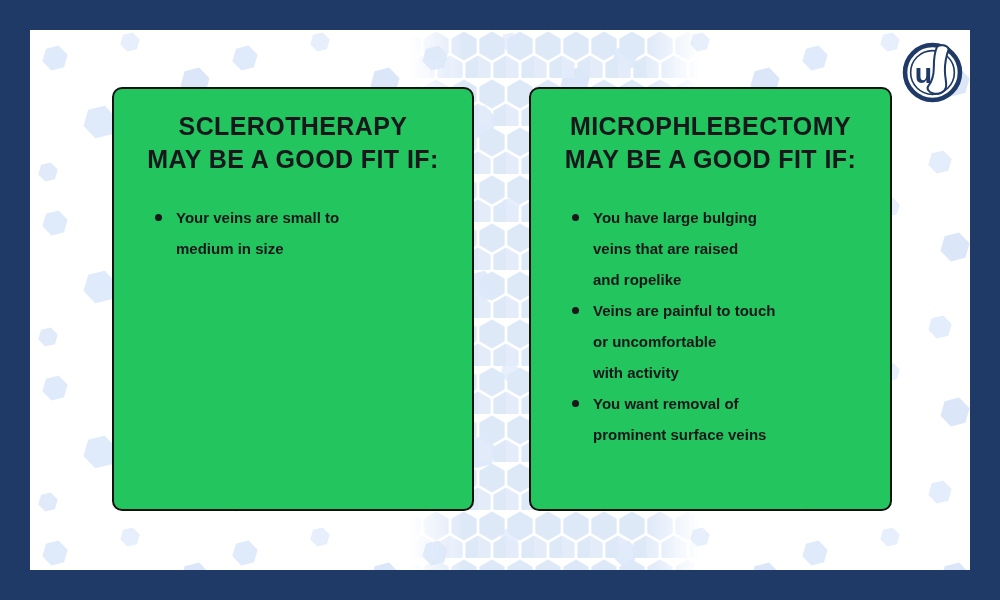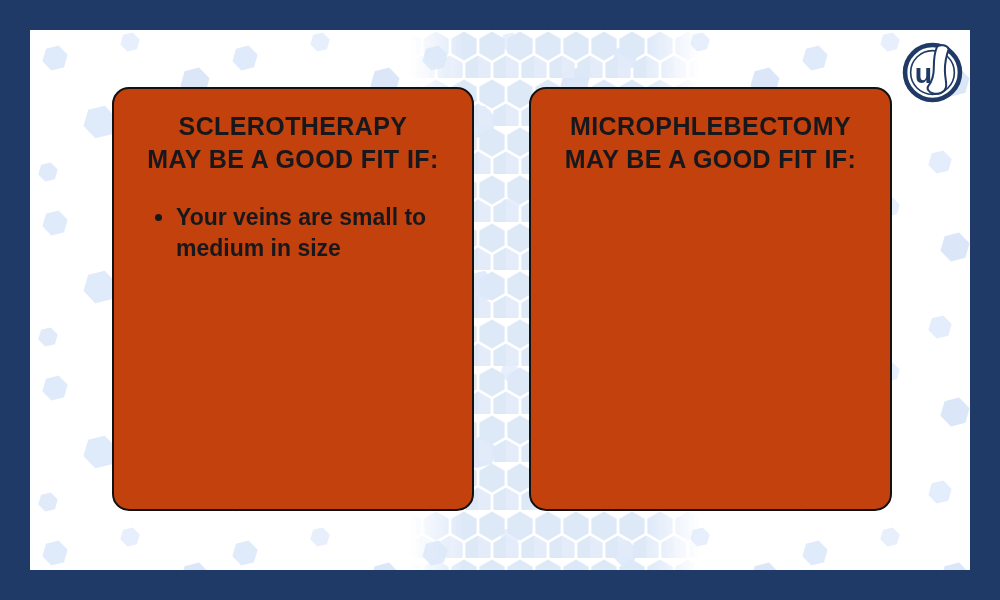--- a/index.html
+++ b/index.html
@@ -23,23 +23,23 @@
   .bg-pattern {
     position: absolute;
     left: 0; top: 0;
     width: 940px; height: 540px;
     display: block;
   }
   .card {
     position: absolute;
     top: 57px;
     width: 362px; height: 424px;
-    background: #c2410c;
+    background: #22c55e;
     border: 2px solid #121212;
-    border-radius: 17px;
+    border-radius: 10px;
     box-sizing: border-box;
     overflow: hidden;
   }
   .card-left  { left: 82px; }
   .card-right { left: 499px; width: 363px; }
   .card-title {
     margin: 21px 6px 0 6px;
     text-align: center;
     font-size: 25px;
     line-height: 33px;
@@ -48,21 +48,21 @@
     color: #18181c;
     white-space: pre-line;
   }
   .card-list {
     margin: 26px 0 0 0;
     padding: 0 6px 0 62px;
     list-style: none;
   }
   .card-list li {
     position: relative;
-    font-size: 23px;
+    font-size: 15px;
     line-height: 31px;
     font-weight: 700;
     color: #18181c;
     white-space: pre;
   }
   .card-list li::before {
     content: "";
     position: absolute;
     left: -21px; top: 12px;
     width: 7px; height: 7px;
@@ -116,20 +116,30 @@
 MAY BE A GOOD FIT IF:</div>
       <ul class="card-list">
         <li>Your veins are small to
 medium in size</li>
       </ul>
     </div>
 
     <div class="card card-right">
       <div class="card-title">MICROPHLEBECTOMY
 MAY BE A GOOD FIT IF:</div>
+      <ul class="card-list">
+        <li>You have large bulging
+veins that are raised
+and ropelike</li>
+        <li>Veins are painful to touch
+or uncomfortable
+with activity</li>
+        <li>You want removal of
+prominent surface veins</li>
+      </ul>
     </div>
 
     <svg class="logo" width="61" height="61" viewBox="0 0 60 60" aria-hidden="true">
       <circle cx="30" cy="30" r="27" fill="#ffffff" stroke="#1f3a66" stroke-width="4.5"></circle>
       <circle cx="30" cy="30" r="21.5" fill="none" stroke="#1f3a66" stroke-width="1.6"></circle>
       <text x="21" y="40" text-anchor="middle" font-family="Liberation Sans, sans-serif" font-weight="bold" font-size="28" fill="#1f3a66">u</text>
       <path d="M34.5,4.5 C38,2 44,3 46,6.8
                C43.6,13.5 42,21.5 42.2,28.8
                C42.4,35.8 44.2,40.8 43.2,44.8
                C42.1,49.3 36.3,52 30.8,50.6

